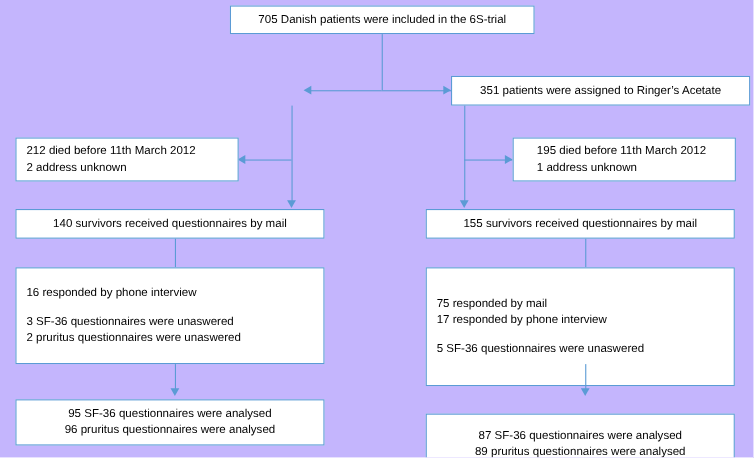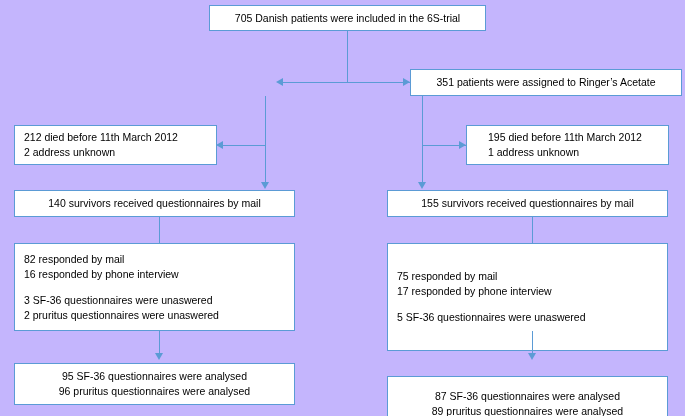--- a/index.html
+++ b/index.html
@@ -119,21 +119,20 @@
   </div>
 
   <div class="box center" style="left:387px; top:190px; width:281px; height:27px;">
     <span class="ln">155 survivors received questionnaires by mail</span>
   </div>
 
   <div class="vline" style="left:159px; top:217px; height:26px;"></div>
   <div class="vline" style="left:532px; top:217px; height:26px;"></div>
 
   <div class="box left" style="left:14px; top:243px; width:281px; height:88px;">
-    <span class="ln">82 responded by mail</span>
     <span class="ln">16 responded by phone interview</span>
     <span class="spacer"></span>
     <span class="ln">3 SF-36 questionnaires were unaswered</span>
     <span class="ln">2 pruritus questionnaires were unaswered</span>
   </div>
 
   <div class="box left" style="left:387px; top:243px; width:281px; height:108px;">
     <span class="ln">75 responded by mail</span>
     <span class="ln">17 responded by phone interview</span>
     <span class="spacer"></span>

